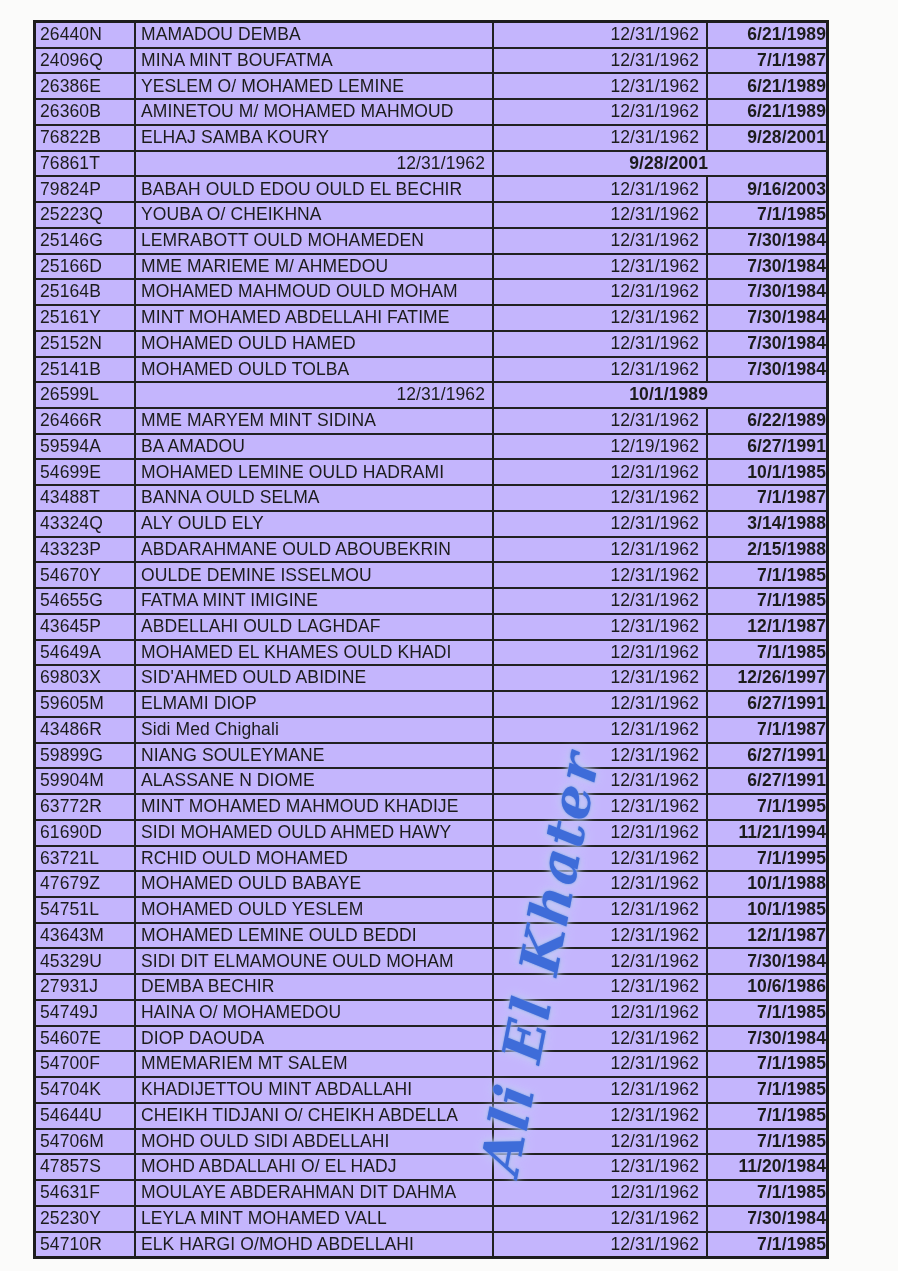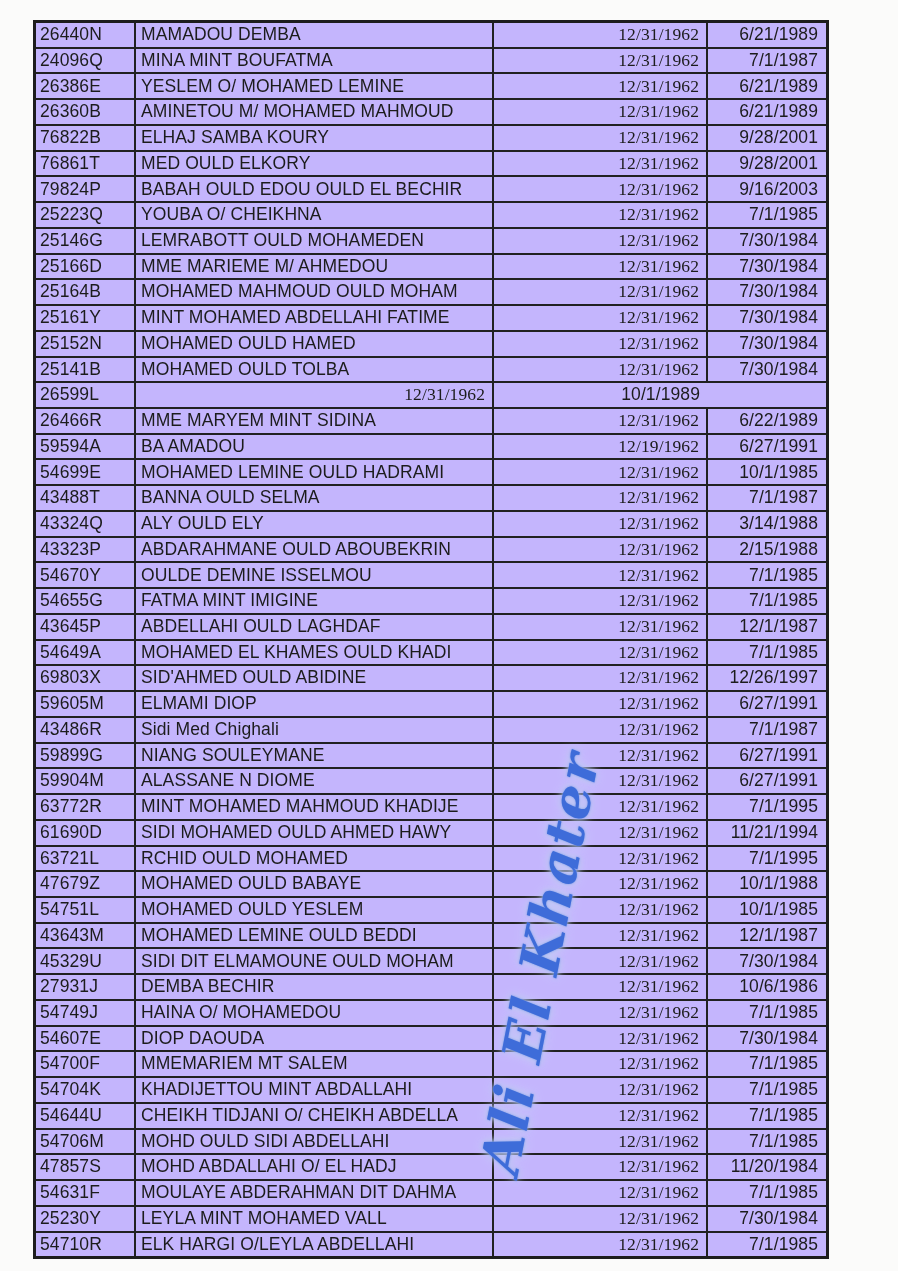--- a/index.html
+++ b/index.html
@@ -48,25 +48,25 @@
     border-right: 2px solid #212121;
   }
   .cell-name {
     padding-left: 5px;
     border-right: 2px solid #212121;
   }
   .cell-date1 {
     justify-content: flex-end;
     padding-right: 7px;
     border-right: 2px solid #212121;
-    font-family: Liberation Serif, serif;
   }
   .cell-date2 {
     justify-content: flex-end;
-    padding-right: 8px;
+    padding-right: 0;
+    font-weight: bold;
   }
   .watermark {
     position: absolute;
     left: 540px;
     top: 962px;
     transform: translate(-50%, -50%) rotate(-79deg);
     transform-origin: center center;
     font-family: "DejaVu Serif", serif;
     font-style: italic;
     font-weight: bold;
@@ -112,21 +112,20 @@
         <div class="cell cell-date2">6/21/1989</div>
       </div>
       <div class="row">
         <div class="cell cell-id">76822B</div>
         <div class="cell cell-name">ELHAJ SAMBA KOURY</div>
         <div class="cell cell-date1">12/31/1962</div>
         <div class="cell cell-date2">9/28/2001</div>
       </div>
       <div class="row">
         <div class="cell cell-id">76861T</div>
-        <div class="cell cell-name">MED OULD ELKORY</div>
         <div class="cell cell-date1">12/31/1962</div>
         <div class="cell cell-date2">9/28/2001</div>
       </div>
       <div class="row">
         <div class="cell cell-id">79824P</div>
         <div class="cell cell-name">BABAH OULD EDOU OULD EL BECHIR</div>
         <div class="cell cell-date1">12/31/1962</div>
         <div class="cell cell-date2">9/16/2003</div>
       </div>
       <div class="row">
@@ -363,19 +362,19 @@
         <div class="cell cell-date2">7/1/1985</div>
       </div>
       <div class="row">
         <div class="cell cell-id">25230Y</div>
         <div class="cell cell-name">LEYLA MINT MOHAMED VALL</div>
         <div class="cell cell-date1">12/31/1962</div>
         <div class="cell cell-date2">7/30/1984</div>
       </div>
       <div class="row">
         <div class="cell cell-id">54710R</div>
-        <div class="cell cell-name">ELK HARGI O/LEYLA ABDELLAHI</div>
+        <div class="cell cell-name">ELK HARGI O/MOHD ABDELLAHI</div>
         <div class="cell cell-date1">12/31/1962</div>
         <div class="cell cell-date2">7/1/1985</div>
       </div>
     </div>
   <div class="watermark">Ali El Khater</div>
 </div>
 
 </body></html>

